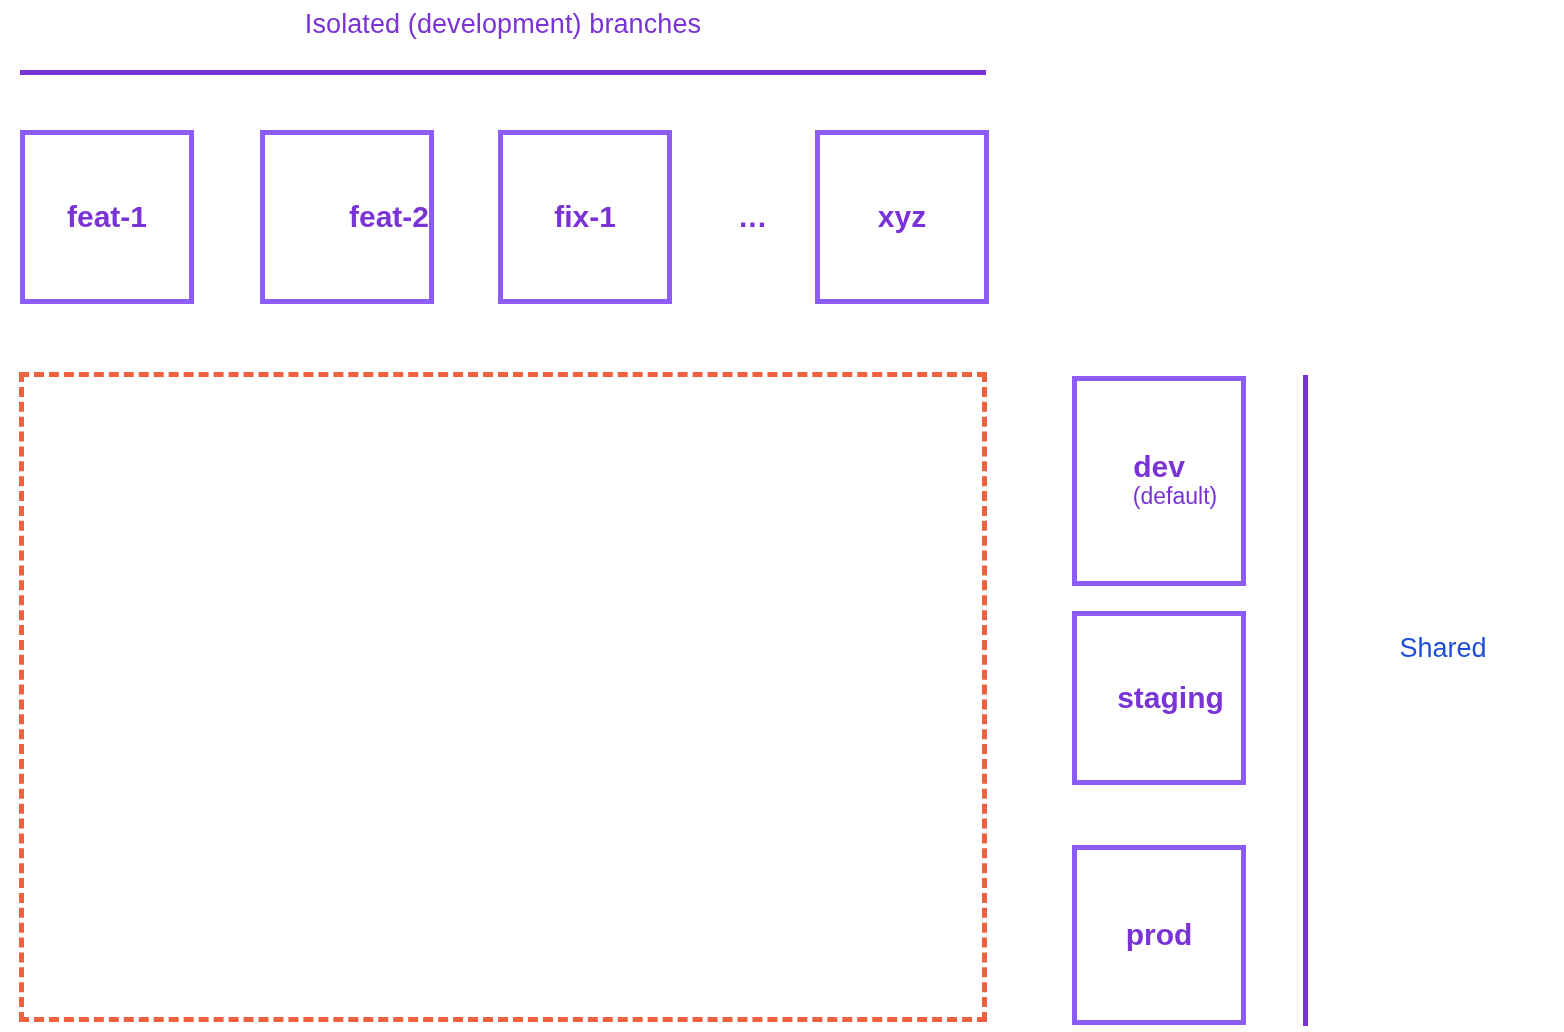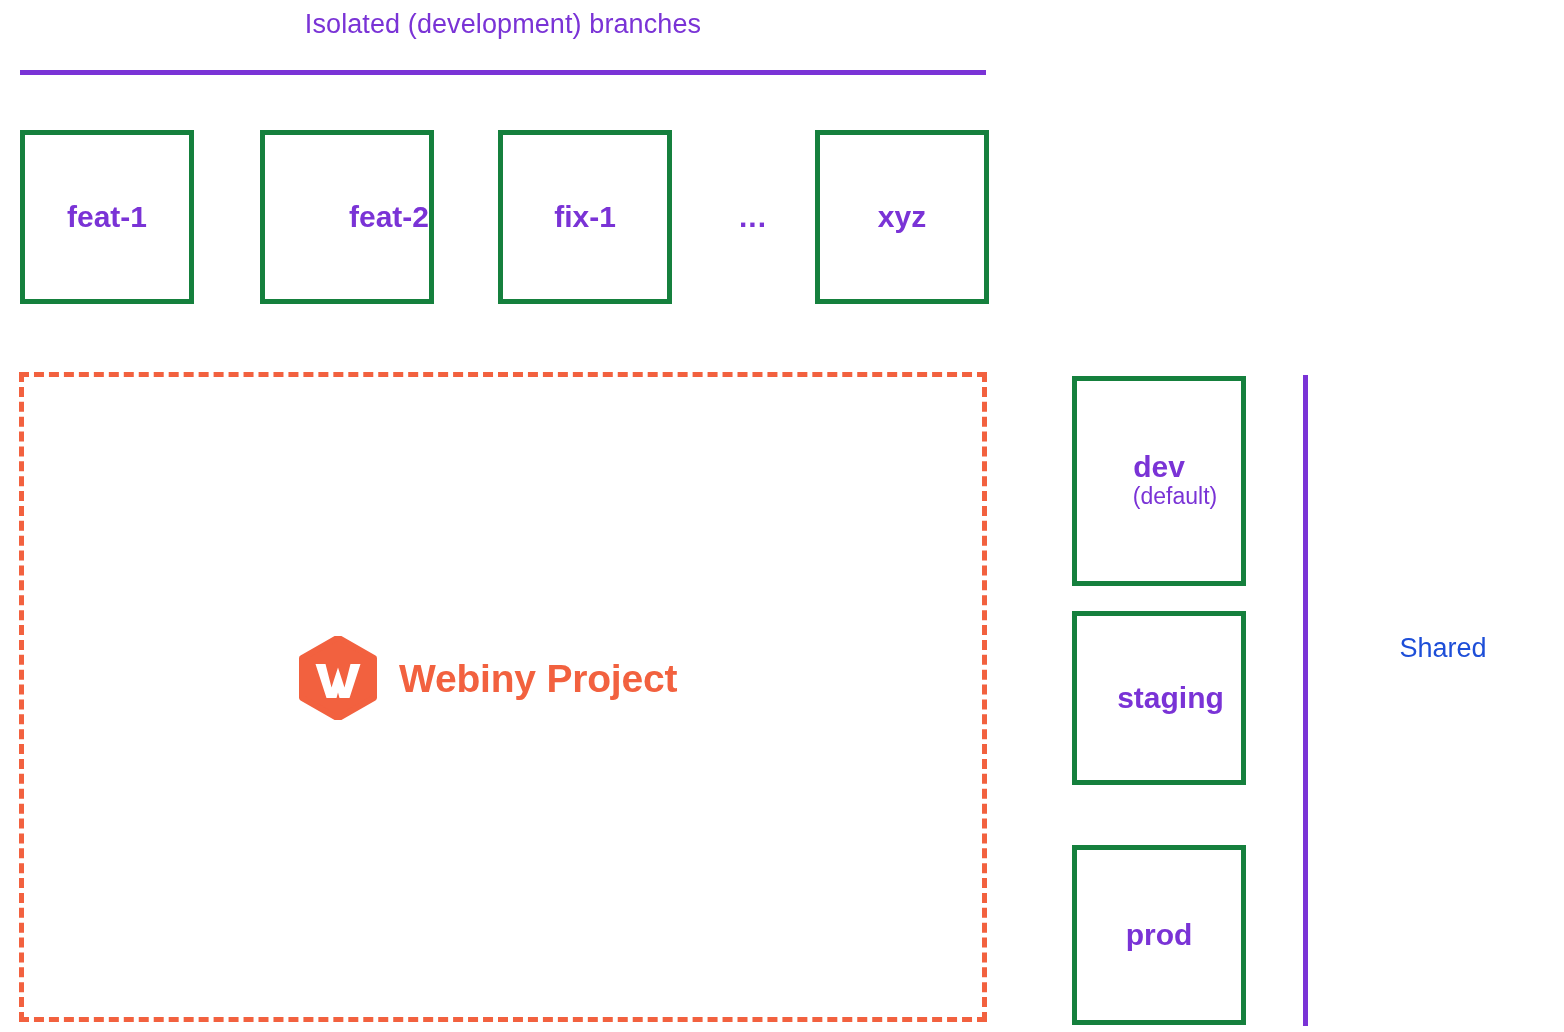--- a/index.html
+++ b/index.html
@@ -39,21 +39,21 @@
     top: 70px;
     width: 966px;
     height: 5px;
     background: #7A33D6;
   }
 
   
   .branch-box {
     position: absolute;
     box-sizing: border-box;
-    border: 5px solid #15803d;
+    border: 5px solid #8b5cf6;
     background: #ffffff;
     display: flex;
     align-items: center;
     justify-content: center;
   }
   .branch-box .label {
     font-size: 30px;
     font-weight: 700;
     color: #7A33D6;
     line-height: 1;
@@ -176,29 +176,20 @@
       <span class="label">fix-1</span>
     </div>
     <div class="ellipsis">...</div>
     <div class="branch-box" id="isolated-3">
       <span class="label">xyz</span>
     </div>
   </div>
 
   <div class="project-container"></div>
 
-  <div class="project-brand">
-    <span class="hexagon">
-      <svg width="80" height="84" viewBox="0 0 80 84" xmlns="http://www.w3.org/2000/svg">
-        <path d="M40 1.5 L76 22.2 L76 61.8 L40 82.5 L4 61.8 L4 22.2 Z" fill="#F2613F" stroke="#F2613F" stroke-width="6" stroke-linejoin="round"></path>
-        <path d="M17.5 28 L27.5 28 L33.5 51.5 L40 31.5 L46.5 51.5 L52.5 28 L62.5 28 L51.5 62 L41.5 62 L40 56.5 L38.5 62 L28.5 62 Z" fill="#ffffff"></path>
-      </svg>
-    </span>
-    <span class="brand-name">Webiny Project</span>
-  </div>
 
   <div class="shared-col">
     <div class="branch-box" id="shared-0">
       <span class="label">dev</span>
       <span class="sub-label">(default)</span>
     </div>
     <div class="branch-box" id="shared-1">
       <span class="label">staging</span>
     </div>
     <div class="branch-box" id="shared-2">

